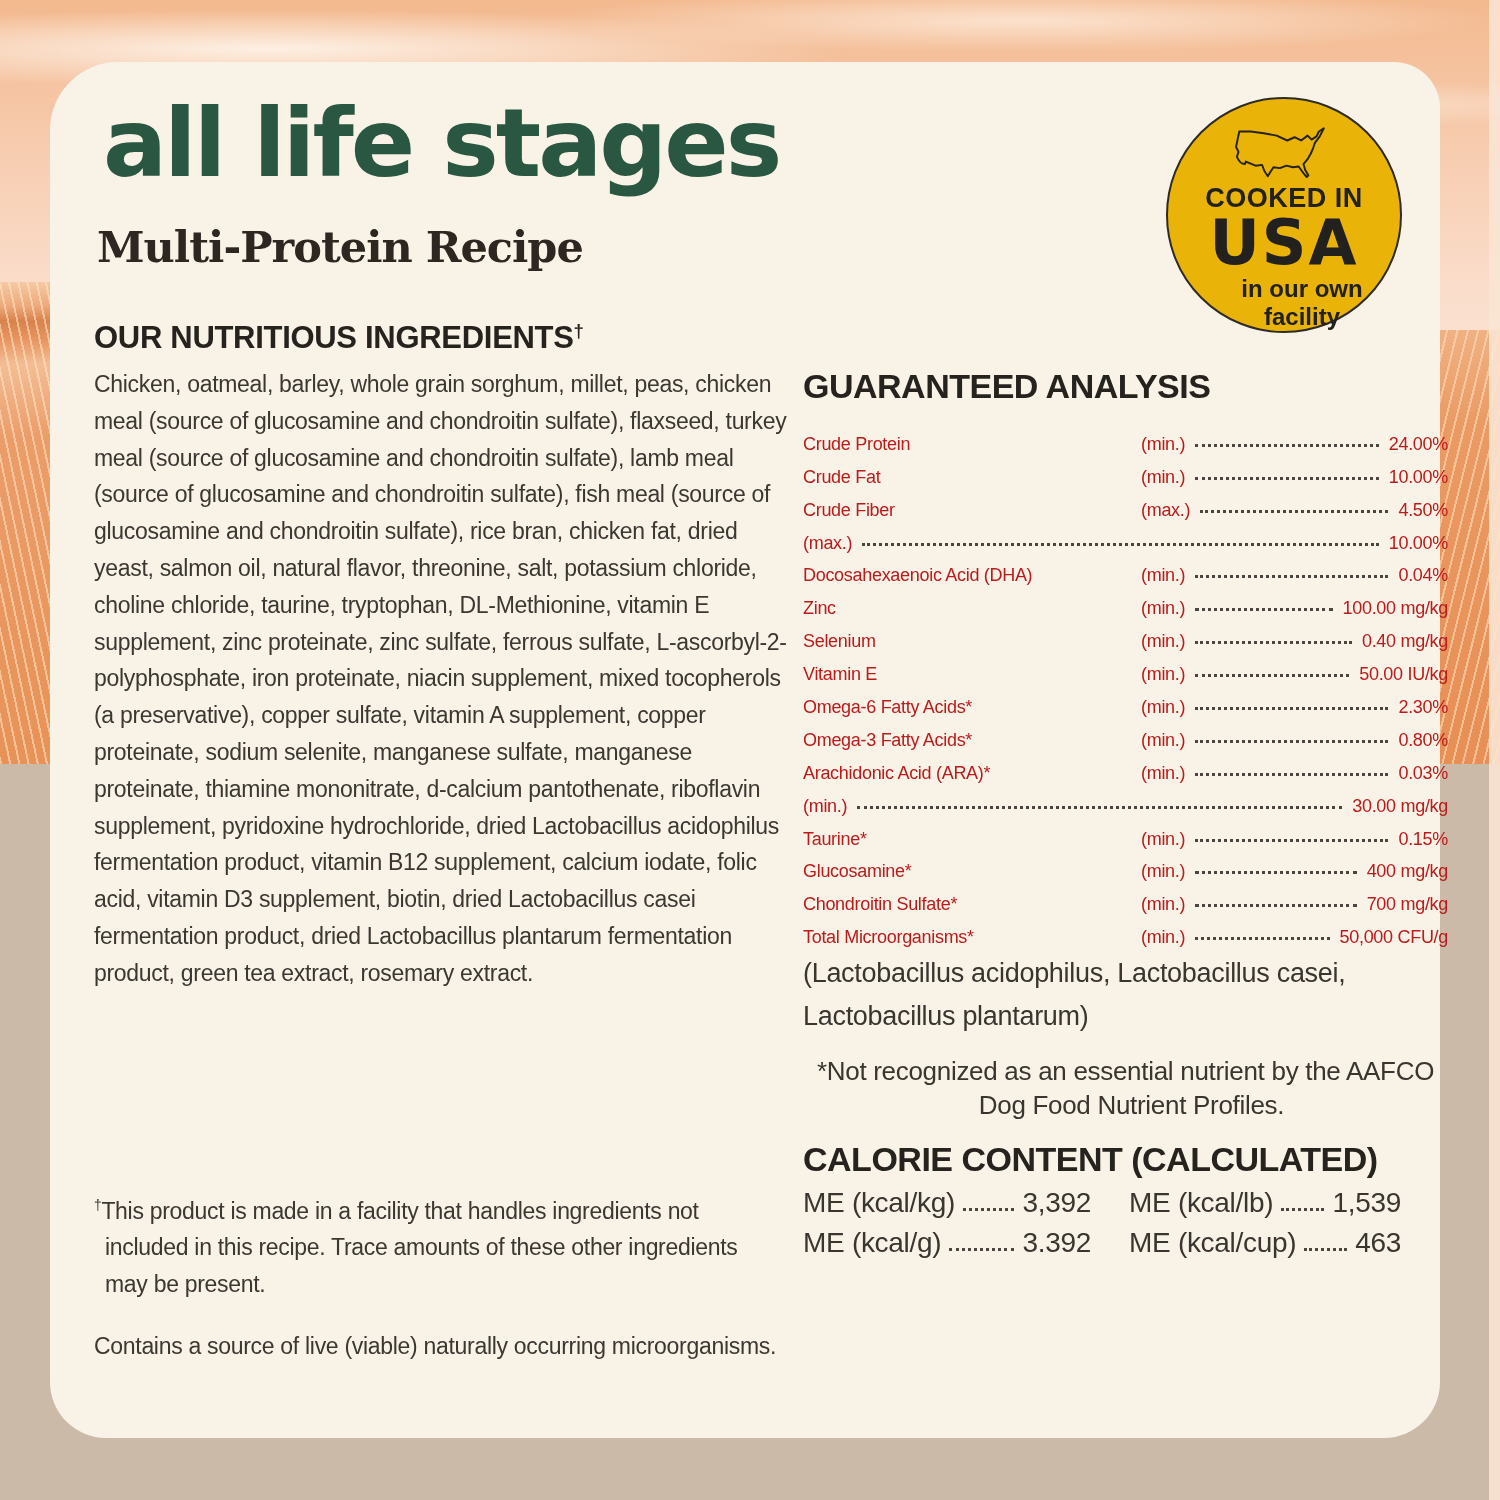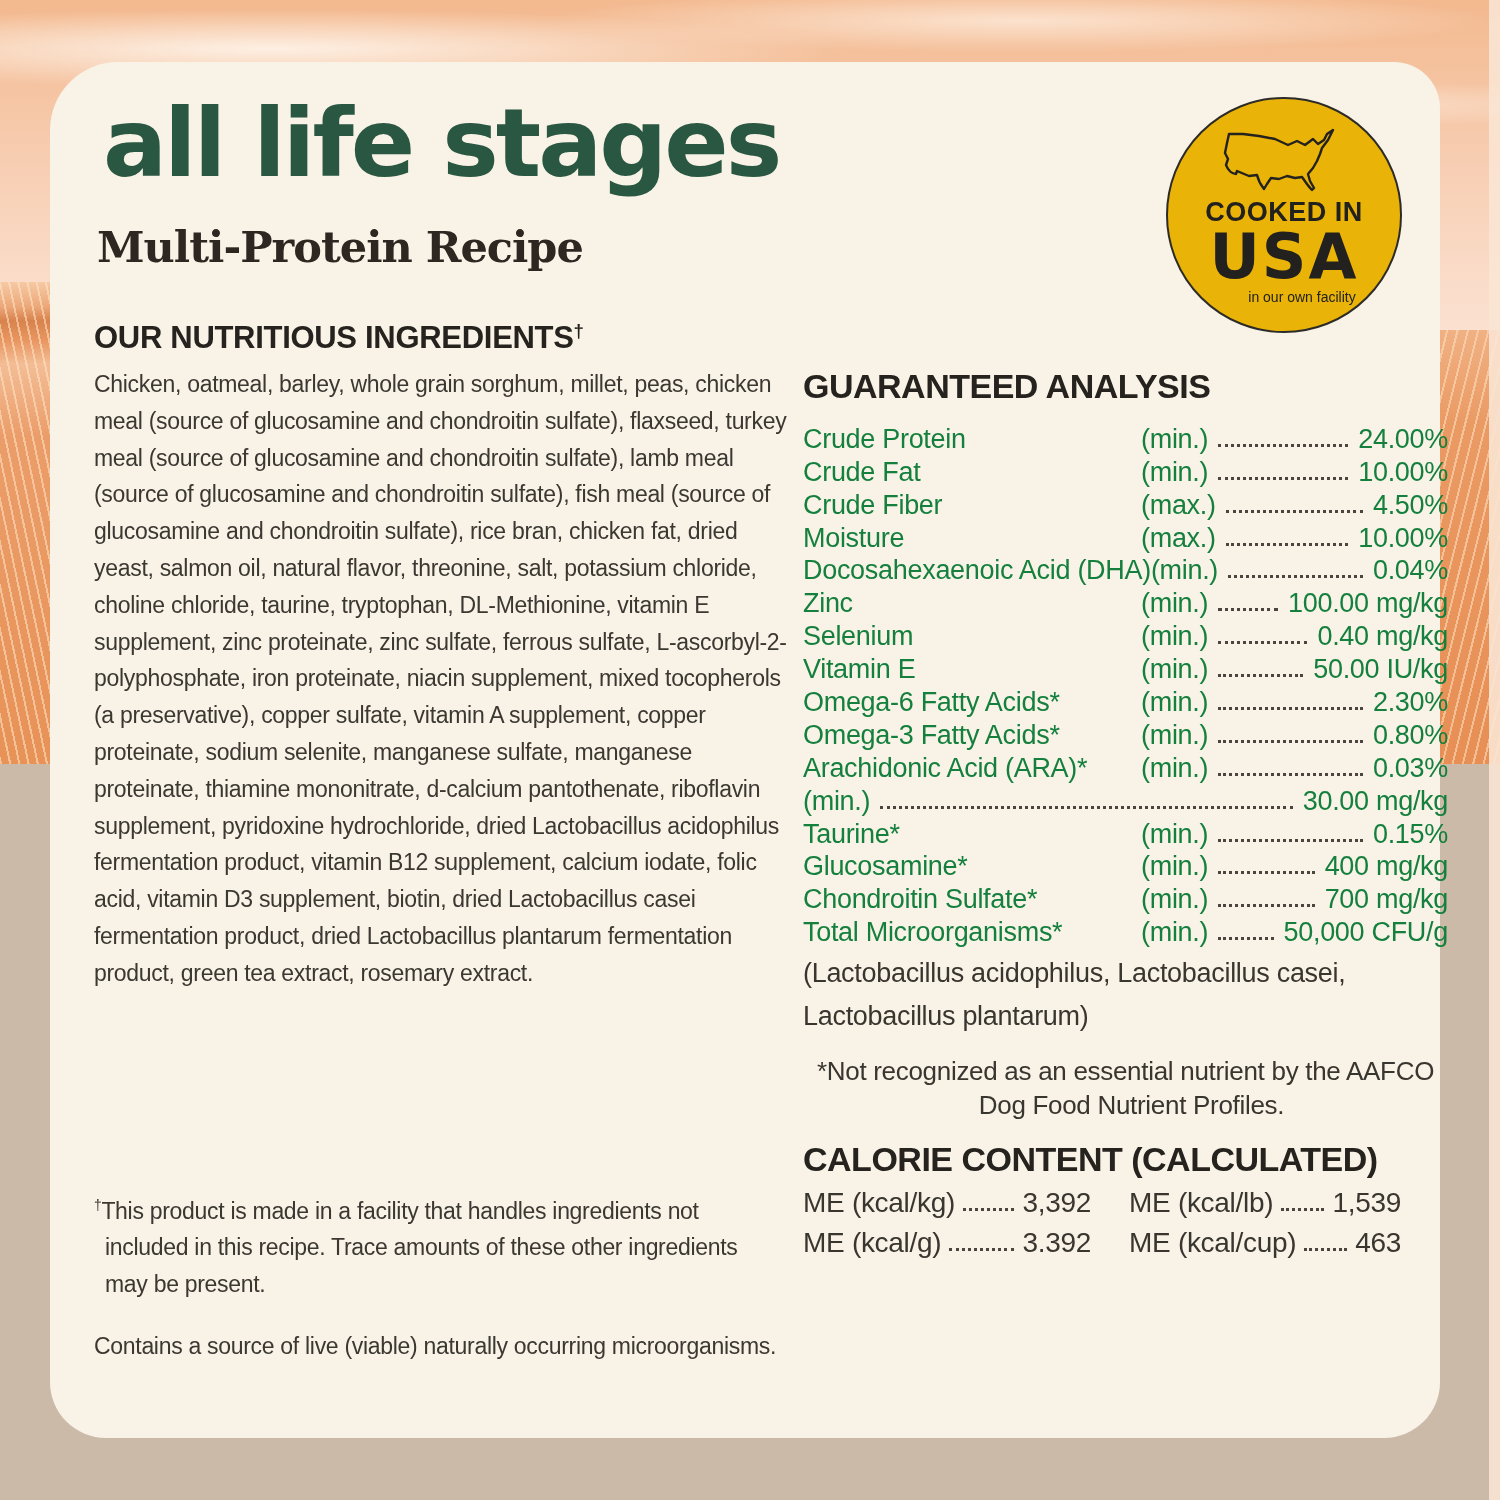--- a/index.html
+++ b/index.html
@@ -60,36 +60,36 @@
   .badge{
     position:absolute;left:1116px;top:35px;width:232px;height:232px;
     border:2px solid #2c2b27;border-radius:50%;
     background:#eab308;
     display:flex;flex-direction:column;align-items:center;justify-content:flex-start;
     color:#22211e;text-align:center;
   }
   .badge svg{margin-top:22px;}
   .badge-cooked{font-weight:700;font-size:27px;letter-spacing:.5px;margin-top:2px;}
   .badge-usa{font-family:"DejaVu Sans", sans-serif;font-weight:800;font-size:62px;line-height:.95;letter-spacing:2px;}
-  .badge-fac{font-weight:400;font-size:14px;margin-top:2px;margin-left:36px;}
+  .badge-fac{font-weight:700;font-size:24px;margin-top:2px;margin-left:36px;}
   
   .ing-heading{
     position:absolute;left:44px;top:258px;
     font-weight:700;font-size:31px;letter-spacing:-.3px;color:#26231f;
   }
   .body-text{font-size:23px;line-height:36.8px;letter-spacing:-.3px;color:#3b3731;}
   .ing-body{position:absolute;left:44px;top:304px;width:694px;}
   .ing-footnote{position:absolute;left:44px;top:1126px;width:650px;padding-left:11px;text-indent:-11px;}
   .ing-contains{position:absolute;left:44px;top:1266px;width:694px;}
   sup{font-size:60%;}
   
   .ga{position:absolute;left:753px;top:305px;width:645px;}
   .section-heading{font-weight:700;font-size:34px;letter-spacing:-.5px;color:#26231f;}
   .ga-table{margin-top:16px;}
-  .ga-row{display:flex;align-items:flex-end;height:32.9px;font-size:27px;letter-spacing:-.3px;color:#15803d;}
+  .ga-row{display:flex;align-items:flex-end;height:32.9px;font-size:18px;letter-spacing:-.3px;color:#b91c1c;}
   .ga-label{flex:0 0 338px;white-space:nowrap;}
   .ga-qual{flex:0 0 auto;white-space:nowrap;}
   .ga-dots{flex:1 1 20px;border-bottom:3px dotted #4a463f;margin:0 10px 8px 10px;min-width:18px;}
   .ga-value{flex:0 0 auto;white-space:nowrap;}
   .ga-species{margin-top:4px;font-size:27px;line-height:43px;letter-spacing:-.3px;}
   .aafco{margin-top:16px;font-size:26px;line-height:34px;letter-spacing:-.3px;padding-left:12px;text-indent:-12px;text-align:center;}
   .calorie{position:absolute;left:753px;top:1078px;width:645px;}
   .cal-grid{display:flex;}
   .cal-col1{width:288px;margin-right:38px;}
   .cal-col2{width:272px;}
@@ -143,21 +143,20 @@
           <span class="ga-dots"></span>
           <span class="ga-value">10.00%</span>
         </div>
       <div class="ga-row">
           <span class="ga-label">Crude Fiber</span>
           <span class="ga-qual">(max.)</span>
           <span class="ga-dots"></span>
           <span class="ga-value">4.50%</span>
         </div>
       <div class="ga-row">
-          <span class="ga-label">Moisture</span>
           <span class="ga-qual">(max.)</span>
           <span class="ga-dots"></span>
           <span class="ga-value">10.00%</span>
         </div>
       <div class="ga-row">
           <span class="ga-label">Docosahexaenoic Acid (DHA)</span>
           <span class="ga-qual">(min.)</span>
           <span class="ga-dots"></span>
           <span class="ga-value">0.04%</span>
         </div>

